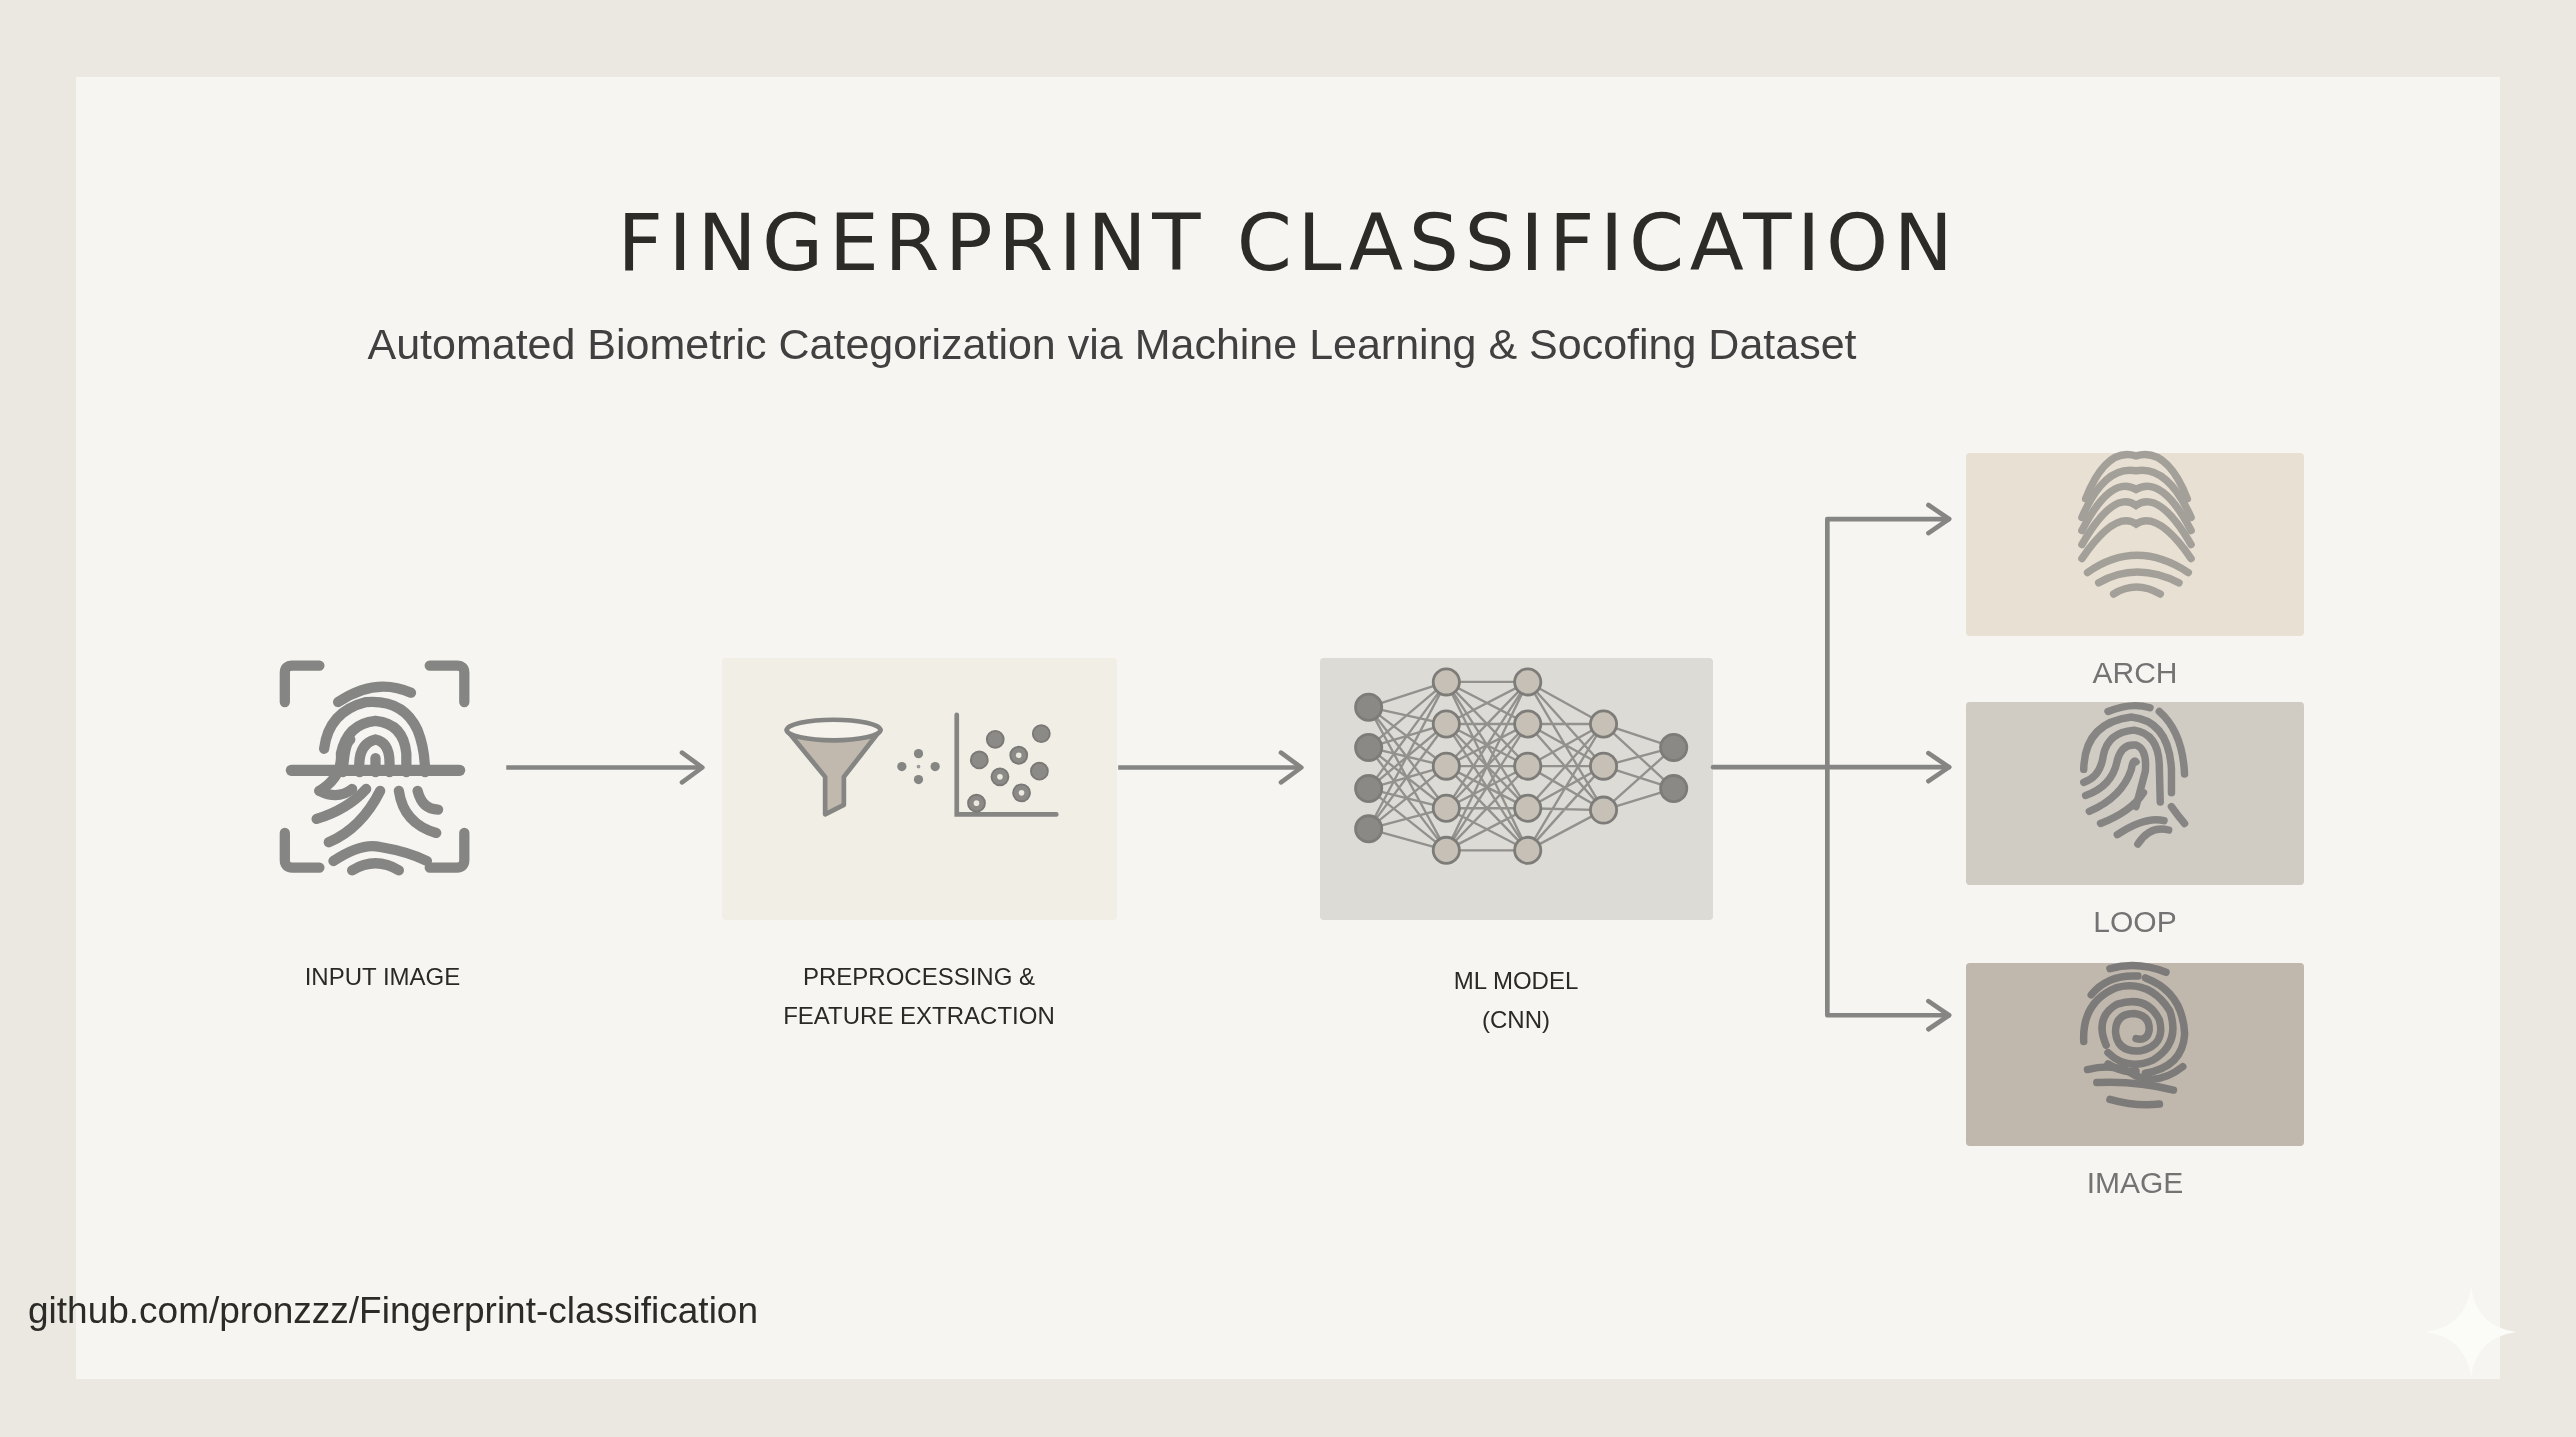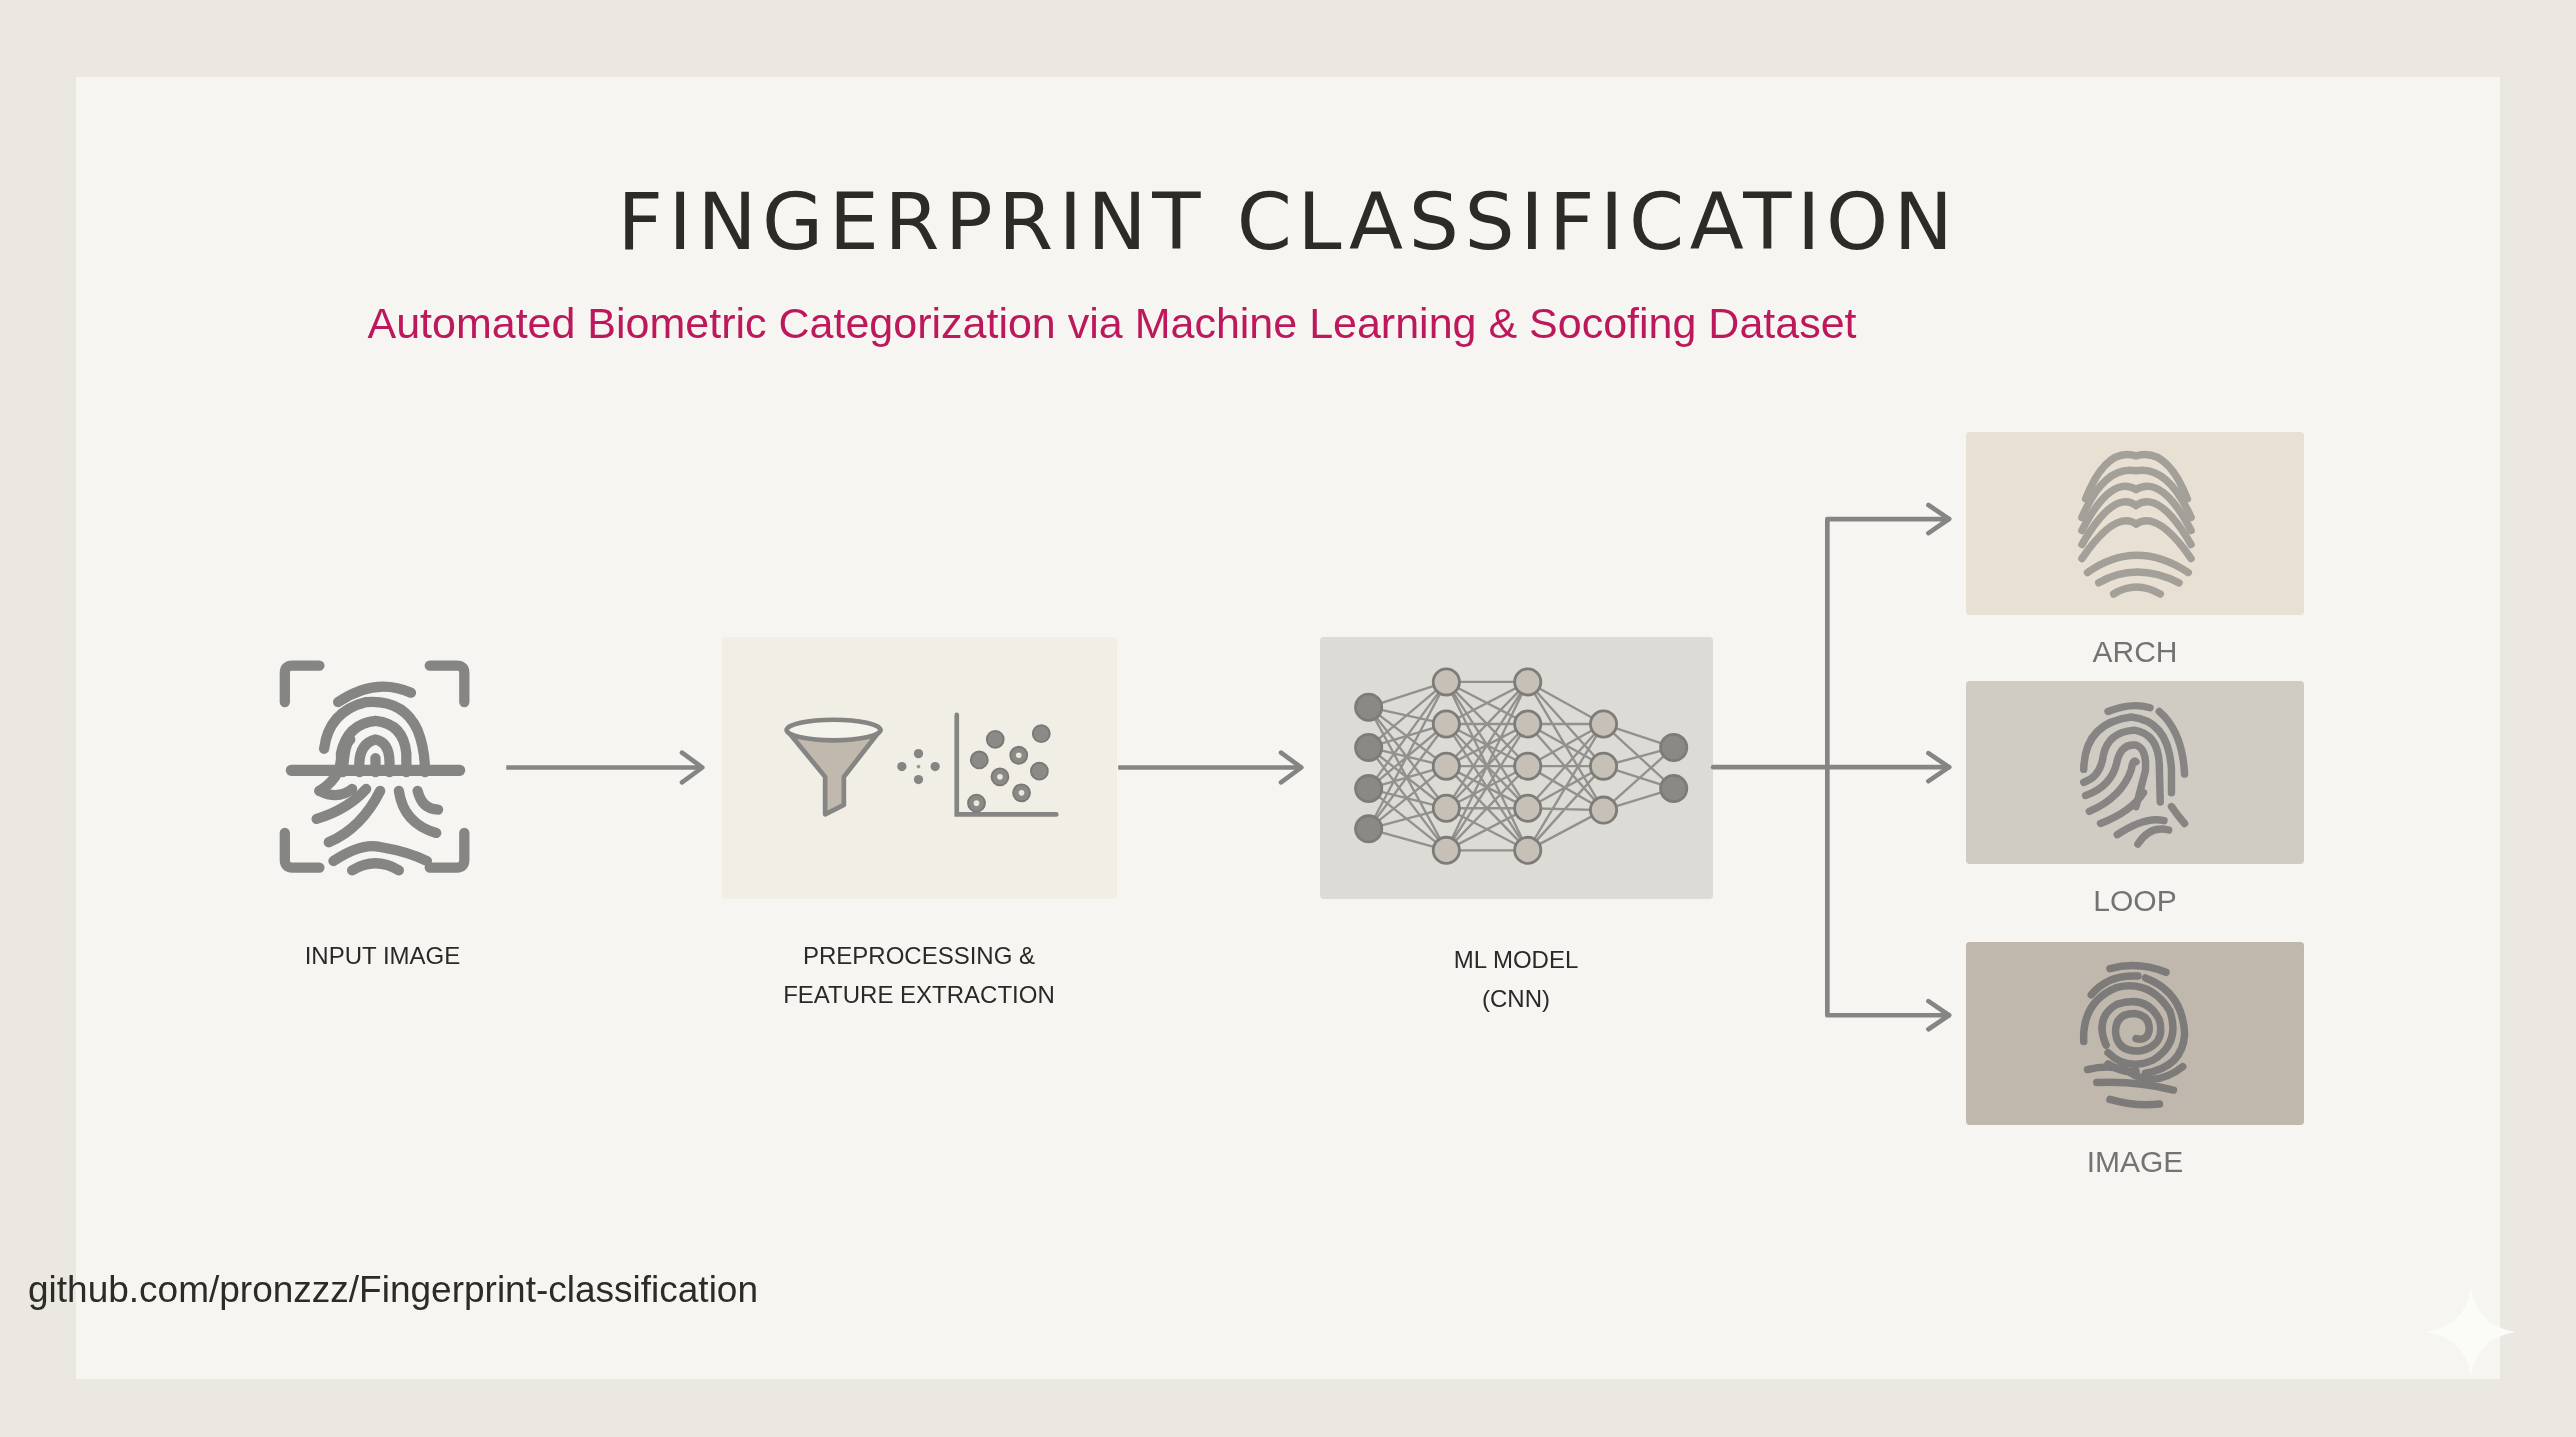--- a/index.html
+++ b/index.html
@@ -6,29 +6,29 @@
     body {
       width: 2576px; height: 1438px; position: relative; overflow: hidden;
       background: #ebe8e1;
       font-family: "Liberation Sans", "DejaVu Sans", sans-serif;
       color: #222220;
     }
     .panel {
       position: absolute; left: 76px; top: 77px; width: 2424px; height: 1302px;
       background: #f6f5f1;
     }
-    .abs { position: absolute; }
+    .abs { position: absolute; margin-top: 21px; }
     .title {
       left: 0; width: 2576px; top: 183px; text-align: center;
       font-family: "DejaVu Sans", sans-serif; font-size: 79px; font-weight: normal;
       letter-spacing: 5.6px; color: #2c2b28; line-height: 1;
     }
     .subtitle {
       left: 0; width: 2224px; top: 302px; text-align: center;
-      font-size: 43px; color: #be185d; line-height: 1;
+      font-size: 43px; color: #404040; line-height: 1;
     }
     .step-label {
       text-align: center; font-size: 24px; color: #2a2927; line-height: 39px;
       white-space: pre-line;
     }
     .class-label {
       width: 338px; left: 1966px; text-align: center; font-size: 30px; color: #737373; line-height: 1;
     }
     .card { border-radius: 3.7px; }
     .footer {

